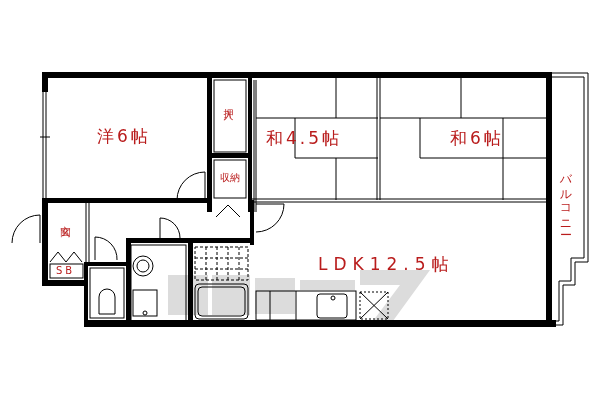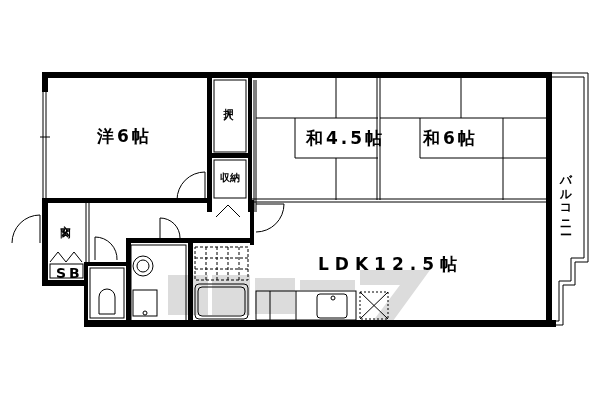--- a/index.html
+++ b/index.html
@@ -1,18 +1,18 @@
 <!DOCTYPE html>
 <html><head>
 <meta charset="utf-8">
 <style>
   html, body { margin: 0; padding: 0; background: #ffffff; }
   body { width: 600px; height: 400px; position: relative; overflow: hidden; font-family: "DejaVu Sans", sans-serif; }
   svg { position: absolute; left: 0; top: 0; }
-  .lbl { position: absolute; color: #000000; font-size: 17px; letter-spacing: 3px; white-space: nowrap; line-height: 1; font-weight: bold; }
+  .lbl { position: absolute; color: #b91c1c; font-size: 17px; letter-spacing: 3px; white-space: nowrap; line-height: 1; }
   .small { font-size: 10px; letter-spacing: 0; }
   .vert { writing-mode: vertical-rl; letter-spacing: 2px; }
 </style>
 </head>
 <body>
 
 <svg width="600" height="400" viewBox="0 0 600 400">
 
   <g fill="#dcdcdc">
     <rect x="168" y="275" width="40" height="40"></rect>
@@ -136,20 +136,20 @@
       <line x1="296" y1="291" x2="296" y2="320"></line>
     <rect x="317" y="294" width="30" height="24" rx="3"></rect>
       <circle cx="333" cy="298" r="2"></circle>
     <rect x="360" y="292" width="28" height="27" stroke-dasharray="2,2"></rect>
     <line x1="360" y1="292" x2="388" y2="319"></line>
       <line x1="388" y1="292" x2="360" y2="319"></line>
   </g>
 </svg>
 
 <span class="lbl" style="left:97px;top:128px;">洋6帖</span>
-<span class="lbl" style="left:266px;top:130px;margin-left:40px;">和4.5帖</span>
-<span class="lbl" style="left:423px;top:130px;">和6帖</span>
+<span class="lbl" style="left:266px;top:130px;">和4.5帖</span>
+<span class="lbl" style="left:450px;top:130px;">和6帖</span>
 <span class="lbl" style="left:318px;top:256px;letter-spacing:6px;">LDK12.5帖</span>
 <span class="lbl small vert" style="left:223px;top:100px;">押入</span>
 <span class="lbl small" style="left:220px;top:173px;text-align:center;">収納</span>
 <span class="lbl small vert" style="left:60px;top:218px;">玄関</span>
-<span class="lbl small" style="left:56px;top:266px;font-size:14px;letter-spacing:3px;">SB</span>
+<span class="lbl small" style="left:56px;top:266px;font-size:10px;letter-spacing:3px;">SB</span>
 <span class="lbl small vert" style="left:560px;top:165px;font-size:12px;">バルコニー</span>
 
 </body></html>

